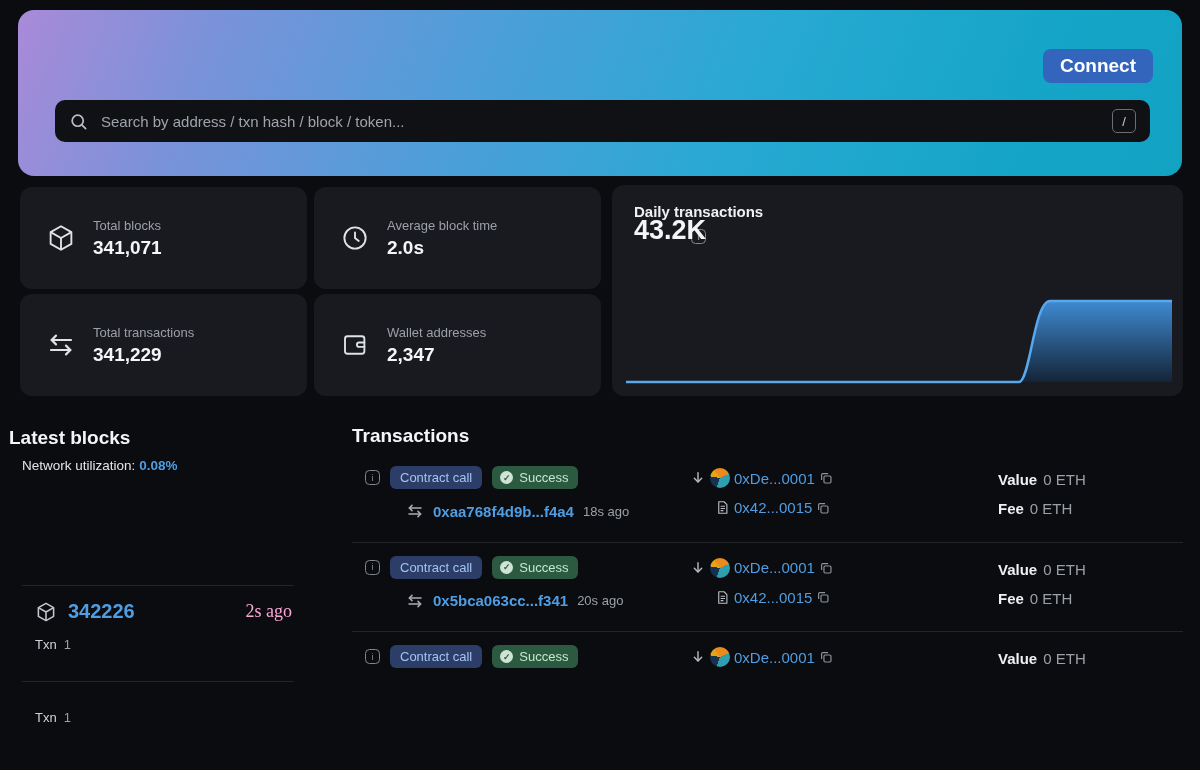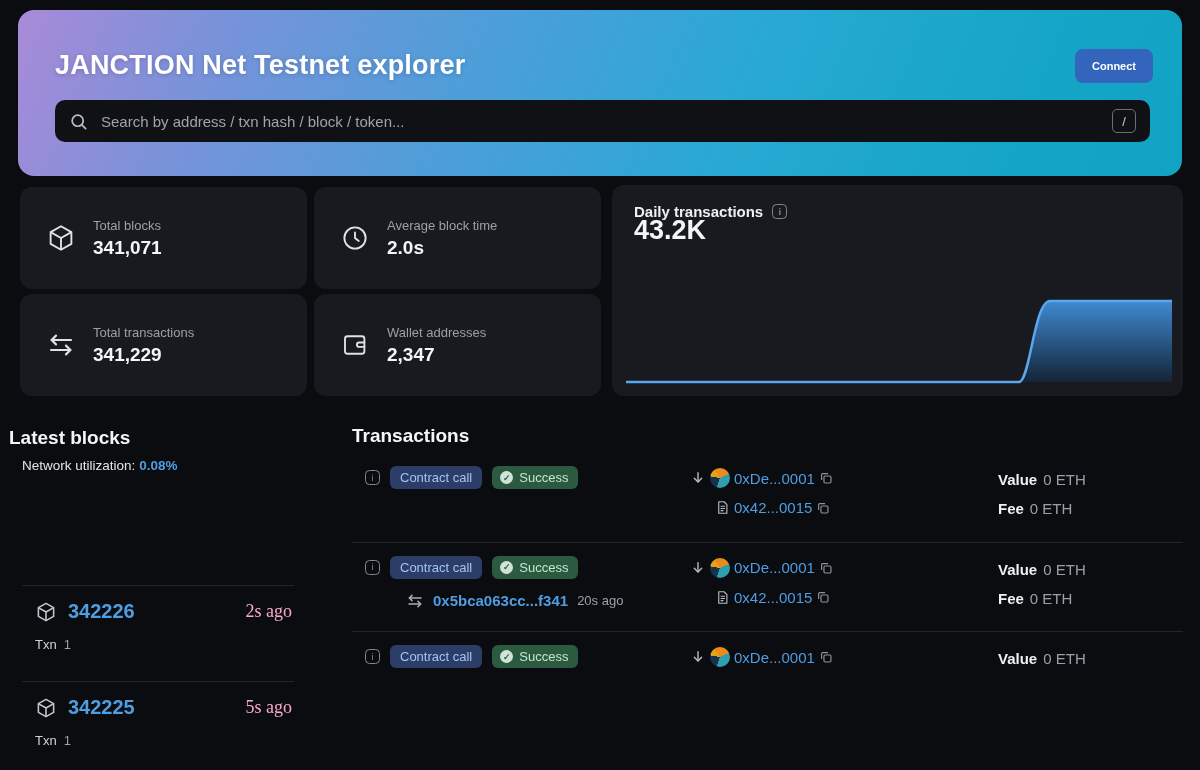--- a/index.html
+++ b/index.html
@@ -13,21 +13,21 @@
   .hero{
     position:absolute;left:18px;top:10px;width:1164px;height:166px;border-radius:16px;
     background:linear-gradient(112deg,#a98ad8 0%,#7b92d9 16%,#4f9ed9 38%,#28a9d3 62%,#15a5c8 85%,#12a2c2 100%);
   }
   .hero-title{
     position:absolute;left:37px;top:40px;font-size:27px;font-weight:800;letter-spacing:.2px;
     color:#fff;text-shadow:0 1px 4px rgba(30,40,90,.25);
   }
   .connect-btn{
     position:absolute;right:29px;top:39px;height:34px;padding:0 17px;border:none;border-radius:8px;
-    background:#3465bd;color:#fff;font-family:inherit;font-size:11px;font-weight:700;cursor:pointer;
+    background:#3465bd;color:#fff;font-family:inherit;font-size:19px;font-weight:700;cursor:pointer;
   }
   .searchbar{
     position:absolute;left:37px;top:90px;width:1095px;height:42px;border-radius:10px;
     background:#101114;display:flex;align-items:center;padding:0 14px;box-sizing:border-box;gap:11px;
   }
   .searchbar input{
     flex:1;background:transparent;border:none;outline:none;color:#e8eaed;
     font-family:inherit;font-size:15px;
   }
   .searchbar input::placeholder{color:#9fa3ab;opacity:1;}
@@ -47,21 +47,21 @@
   #card-0{left:20px;top:187px;width:287px;height:102px;}
   #card-1{left:314px;top:187px;width:287px;height:102px;}
   #card-2{left:20px;top:294px;width:287px;height:102px;}
   #card-3{left:314px;top:294px;width:287px;height:102px;}
   
   .chart-card{
     position:absolute;left:612px;top:185px;width:571px;height:211px;
     background:#191a1f;border-radius:12px;box-sizing:border-box;
   }
   .chart-head{position:absolute;left:22px;top:18px;display:flex;align-items:center;gap:9px;
-    font-size:15px;font-weight:700;color:#eef0f2;}
+    font-size:15px;font-weight:700;color:#eef0f2;flex-direction:column;}
   .chart-value{position:absolute;left:22px;top:30px;font-size:27px;font-weight:800;color:#f4f5f7;}
   .spark{position:absolute;left:14px;right:5px;bottom:12px;height:94px;}
   
   .square-info{
     width:15px;height:15px;border:1.5px solid #82868e;border-radius:4.5px;box-sizing:border-box;
     display:inline-flex;align-items:center;justify-content:center;color:#82868e;
     font-size:9.5px;line-height:1;flex:0 0 auto;
   }
   .square-info::after{content:"i";}
   
@@ -115,21 +115,20 @@
   .copy-btn{background:none;border:none;padding:0;color:#8e939b;cursor:pointer;}
   .tx-right{margin-left:auto;width:186px;flex:0 0 auto;padding-top:5px;box-sizing:border-box;}
   .vf-line{font-size:15px;color:#eef0f2;font-weight:700;}
   .vf-line .vf-val{color:#9ba0a8;font-weight:400;margin-left:6px;}
   .vf-line + .vf-line{margin-top:12px;}
 </style>
 </head>
 <body>
 
 <div class="hero">
-  <div class="hero-title">JANCTION Net Testnet explorer</div>
   <button class="connect-btn">Connect</button>
   <div class="searchbar">
     <span class="search-ico">
       <svg width="19" height="19" viewBox="0 0 24 24" fill="none" stroke="currentColor" stroke-width="2.2" stroke-linecap="round">
           <circle cx="11" cy="11" r="7"></circle>
           <path d="M16.2 16.2 21 21"></path>
         </svg>
     </span>
     <input type="text" placeholder="Search by address / txn hash / block / token..." style="">
     <span class="kbd">/</span>
@@ -219,30 +218,20 @@
           </svg>
       </span>
       <a href="#" class="block-num">342226</a>
       <span class="block-time">2s ago</span>
     </div>
     <div class="block-row2">
       <span>Txn</span><span class="txn-count">1</span>
     </div>
   </div>
   <div class="block-item">
-    <div class="block-row1">
-      <span class="b-cube">
-        <svg width="22" height="22" viewBox="0 0 24 24" fill="none" stroke="currentColor" stroke-width="1.7" stroke-linejoin="round">
-            <path d="M12 2.6 20.3 7.3v9.4L12 21.4 3.7 16.7V7.3Z"></path>
-            <path d="M3.7 7.3 12 12l8.3-4.7M12 12v9.4"></path>
-          </svg>
-      </span>
-      <a href="#" class="block-num">342225</a>
-      <span class="block-time">5s ago</span>
-    </div>
     <div class="block-row2">
       <span>Txn</span><span class="txn-count">1</span>
     </div>
   </div>
 </div>
 
 <div class="tx-section">
   <div class="tx-head">Transactions</div>
 
 
@@ -252,20 +241,32 @@
     <div class="tx-row">
       <div class="tx-left">
         <div class="tl1">
           <span class="square-info"></span>
           <span class="badge-method">Contract call</span>
           <span class="badge-success">
               <span class="check-circ"></span>
               <span>Success</span>
             </span>
         </div>
+        <div class="tl2">
+          <span class="transfer-ico">
+            <svg width="18" height="18" viewBox="0 0 24 24" fill="none" stroke="currentColor" stroke-width="2" stroke-linecap="round" stroke-linejoin="round">
+                <path d="M20 8H4.5"></path>
+                <path d="M8 4.5 4.5 8 8 11.5"></path>
+                <path d="M4 16h15.5"></path>
+                <path d="M16 12.5 19.5 16 16 19.5"></path>
+              </svg>
+          </span>
+          <a href="#" class="hash-link">0xaa768f4d9b...f4a4</a>
+          <span class="time-ago">18s ago</span>
+        </div>
       </div>
       <div class="tx-mid">
         <div class="tm1">
           <span class="g-ico">
             <svg width="16" height="16" viewBox="0 0 24 24" fill="none" stroke="currentColor" stroke-width="2.1" stroke-linecap="round" stroke-linejoin="round">
                 <path d="M12 4v13.5"></path>
                 <path d="M6.5 12.5 12 18l5.5-5.5"></path>
               </svg>
           </span>
           <span class="avatar"></span>

